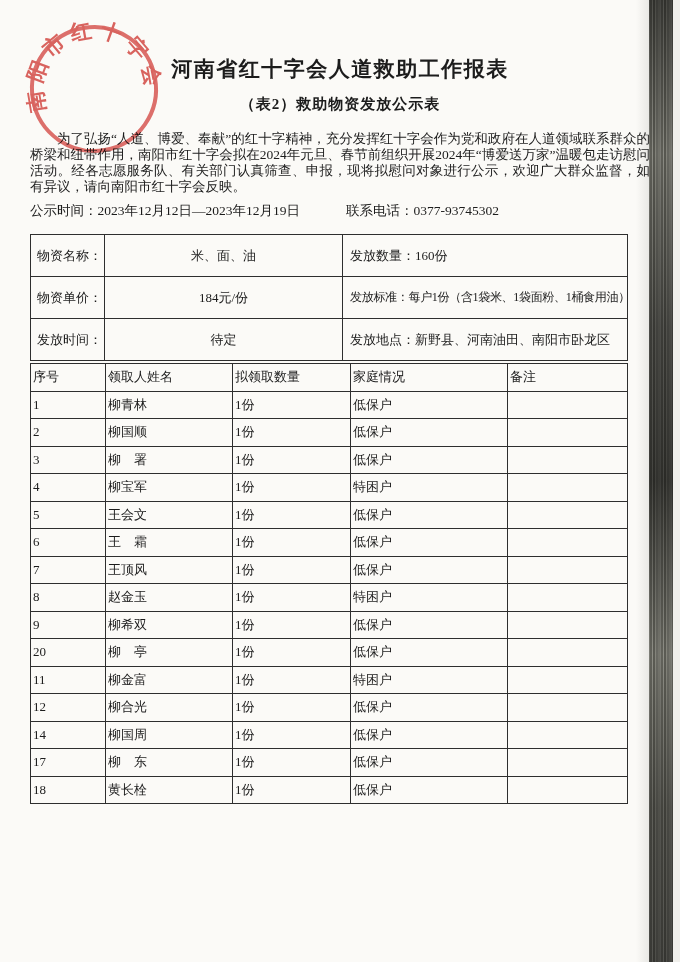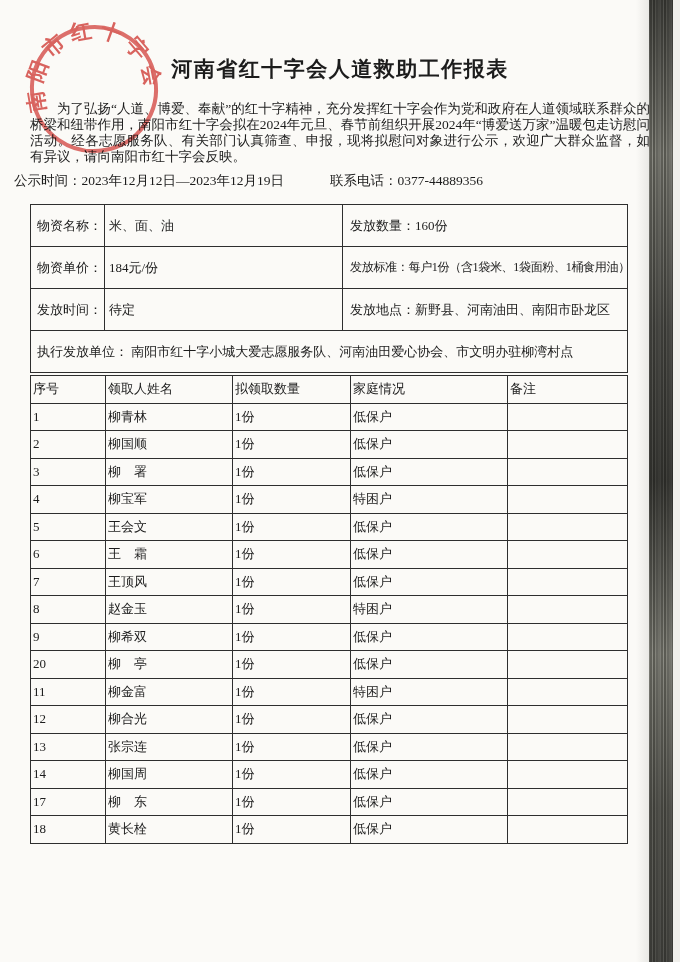--- a/index.html
+++ b/index.html
@@ -45,33 +45,33 @@
   .subtitle {
     margin-top: 12px; text-align: center;
     font-size: 15px; font-weight: bold; letter-spacing: 1px; line-height: 18px;
   }
   .intro {
     margin: 18px 30px 0 30px;
     font-size: 13.5px; line-height: 16px;
     text-align: justify; text-indent: 2em;
   }
   .notice-row {
-    display: flex; margin: 7px 34px 0 14px; font-size: 13.5px; line-height: 17px;
+    display: flex; margin: 7px 34px 0 30px; font-size: 13.5px; line-height: 17px;
   }
   .notice-row .phone { margin-left: 46px; }
 
   table { border-collapse: collapse; table-layout: fixed; }
   .info-table {
     margin: 15px 0 0 30px; width: 597px; font-size: 13px;
   }
   .info-table td {
     border: 1.5px solid #2e2e2e; height: 25px; padding: 8px 4px; overflow: hidden; white-space: nowrap;
   }
   .info-table td.lbl { padding-left: 6px; }
-  .info-table td.val { text-align: left; }
+  .info-table td.val { text-align: center; }
   .info-table td.det { padding-left: 7px; }
   .info-table td.tight { font-size: 12.1px; letter-spacing: -0.4px; }
   .info-table td.exec { padding-left: 6px; }
 
   .roster-table {
     margin: 2px 0 0 30px; width: 597px; font-size: 13px; text-align: left;
   }
   .roster-table th, .roster-table td {
     border: 1.5px solid #2e2e2e; height: 26.5px; padding: 0 2px;
     font-weight: normal; overflow: hidden; white-space: nowrap;
@@ -86,26 +86,27 @@
     <circle cx="75" cy="75" r="62" fill="none" stroke="#d84f4b" stroke-width="4" opacity="0.92"></circle>
     <defs>
       <path id="seal-arc" d="M 38.2 111.8 A 52 52 0 1 1 111.8 111.8" fill="none"></path>
     </defs>
     <text font-size="21" font-weight="bold" fill="#d84f4b" letter-spacing="6" font-family="Liberation Serif, DejaVu Serif, serif">
       <textPath href="#seal-arc" startOffset="50%" text-anchor="middle">南阳市红十字会</textPath>
     </text>
   </svg>
 
   <h1 class="title">河南省红十字会人道救助工作报表</h1>
+  <div class="subtitle">（表2）救助物资发放公示表</div>
 
   <p class="intro">为了弘扬“人道、博爱、奉献”的红十字精神，充分发挥红十字会作为党和政府在人道领域联系群众的桥梁和纽带作用，南阳市红十字会拟在2024年元旦、春节前组织开展2024年“博爱送万家”温暖包走访慰问活动。经各志愿服务队、有关部门认真筛查、申报，现将拟慰问对象进行公示，欢迎广大群众监督，如有异议，请向南阳市红十字会反映。</p>
 
   <div class="notice-row">
     <span class="period">公示时间：2023年12月12日—2023年12月19日</span>
-    <span class="phone">联系电话：0377-44889356</span>
+    <span class="phone">联系电话：0377-93745302</span>
   </div>
 
   <table class="info-table">
     <colgroup>
         <col style="width:74px">
         <col style="width:238px">
         <col style="width:285px">
       </colgroup>
     <tbody>
       <tr>
@@ -115,23 +116,20 @@
       </tr>
       <tr>
         <td class="lbl">物资单价：</td>
         <td class="val">184元/份</td>
         <td class="det tight">发放标准：每户1份（含1袋米、1袋面粉、1桶食用油）</td>
       </tr>
       <tr>
         <td class="lbl">发放时间：</td>
         <td class="val">待定</td>
         <td class="det">发放地点：新野县、河南油田、南阳市卧龙区</td>
-      </tr>
-      <tr>
-        <td class="exec" colspan="3">执行发放单位：  南阳市红十字小城大爱志愿服务队、河南油田爱心协会、市文明办驻柳湾村点</td>
       </tr>
     </tbody>
   </table>
 
   <table class="roster-table">
     <colgroup>
       <col style="width:75px">
         <col style="width:127px">
         <col style="width:118px">
       <col style="width:157px">
@@ -225,27 +223,20 @@
           <td></td>
         </tr>
         <tr>
           <td>12</td>
           <td>柳合光</td>
           <td>1份</td>
           <td>低保户</td>
           <td></td>
         </tr>
         <tr>
-          <td>13</td>
-          <td>张宗连</td>
-          <td>1份</td>
-          <td>低保户</td>
-          <td></td>
-        </tr>
-        <tr>
           <td>14</td>
           <td>柳国周</td>
           <td>1份</td>
           <td>低保户</td>
           <td></td>
         </tr>
         <tr>
           <td>17</td>
           <td>柳　东</td>
           <td>1份</td>

